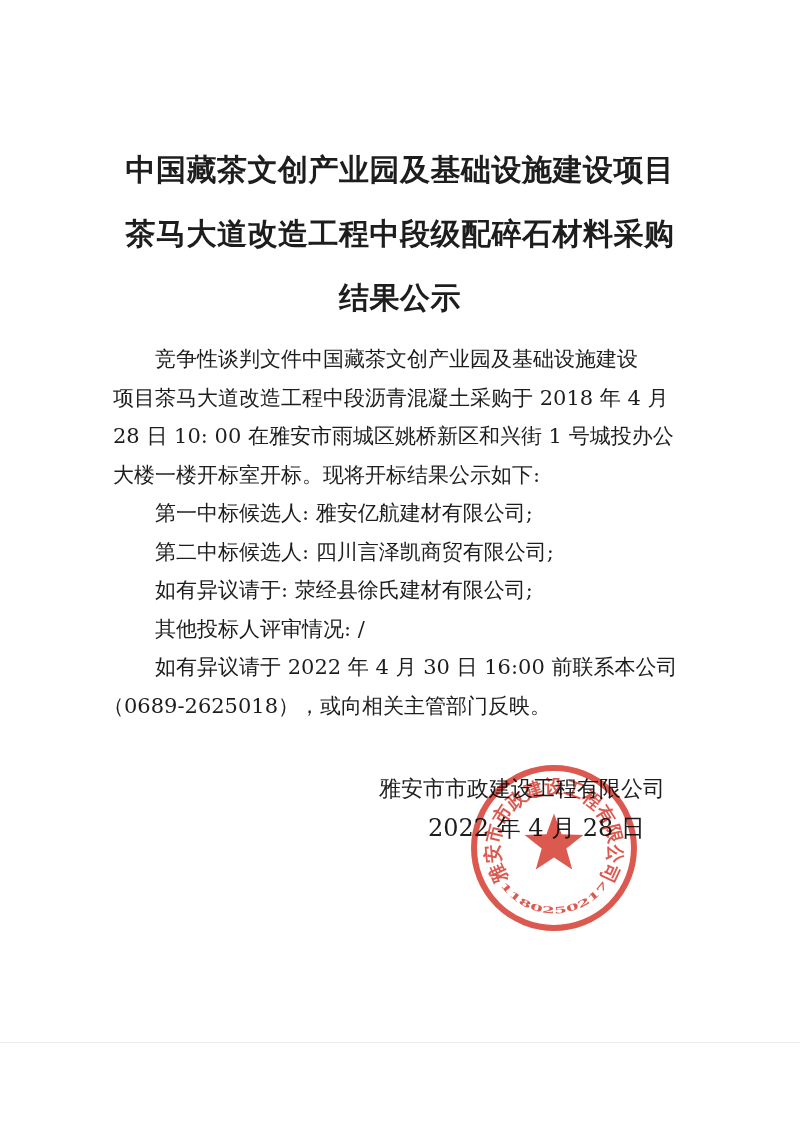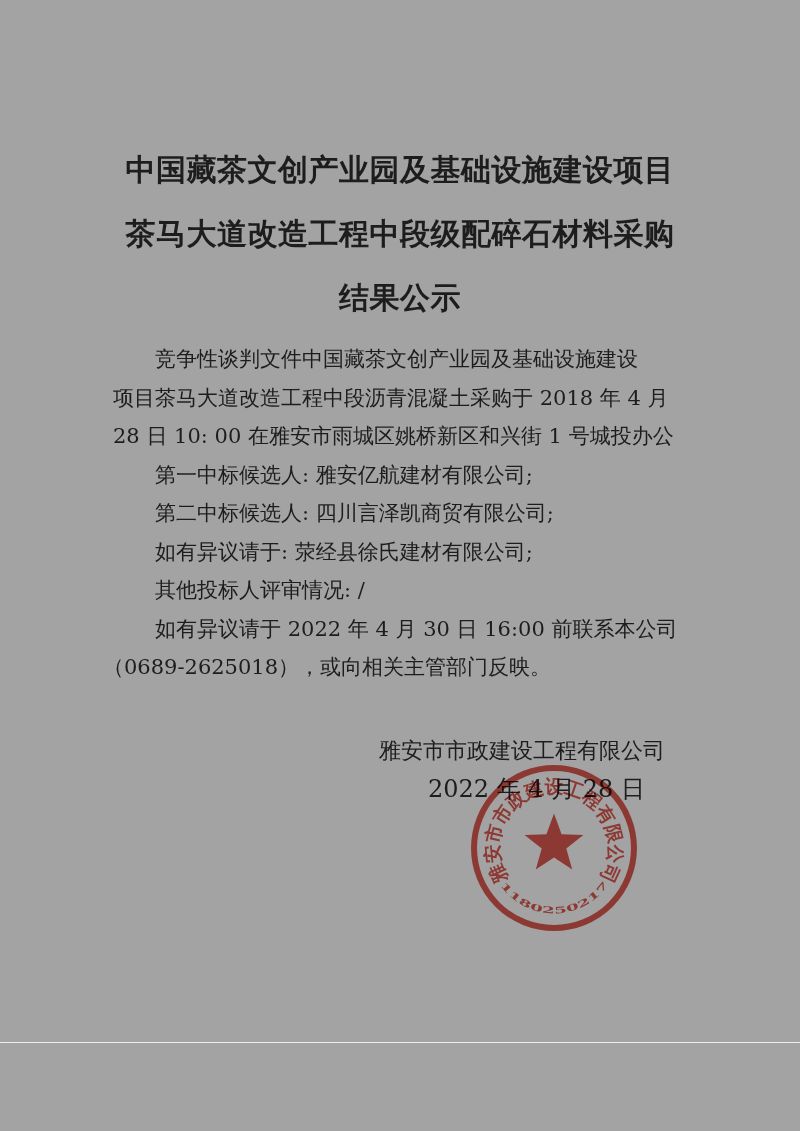--- a/index.html
+++ b/index.html
@@ -1,21 +1,21 @@
 <!DOCTYPE html>
 <html><head>
 <meta charset="utf-8">
 <style>
   html, body { margin: 0; padding: 0; background: #888; }
   .page {
     position: relative;
     width: 800px;
     height: 1131px;
     margin: 0 auto;
-    background: #a3a3a3;
+    background: #ffffff;
     overflow: hidden;
     font-family: "DejaVu Serif", "Liberation Serif", serif;
     color: #1d1d1d;
   }
   .content { padding: 0 113px; }
   .doc-title {
     margin: 138px 0 0 0;
     font-size: 30px;
     line-height: 64px;
     font-weight: 700;
@@ -68,20 +68,21 @@
     <h1 class="doc-title">
       <div>中国藏茶文创产业园及基础设施建设项目</div>
       <div>茶马大道改造工程中段级配碎石材料采购</div>
       <div>结果公示</div>
     </h1>
 
     <div class="doc-body">
       <div class="bl ind">竞争性谈判文件中国藏茶文创产业园及基础设施建设</div>
       <div class="bl">项目茶马大道改造工程中段沥青混凝土采购于 2018 年 4 月</div>
       <div class="bl">28 日 10: 00 在雅安市雨城区姚桥新区和兴街 1 号城投办公</div>
+      <div class="bl">大楼一楼开标室开标。现将开标结果公示如下:</div>
       <div class="bl ind">第一中标候选人: 雅安亿航建材有限公司;</div>
       <div class="bl ind">第二中标候选人: 四川言泽凯商贸有限公司;</div>
       <div class="bl ind">如有异议请于: 荥经县徐氏建材有限公司;</div>
       <div class="bl ind">其他投标人评审情况: /</div>
       <div class="bl ind">如有异议请于 2022 年 4 月 30 日 16:00 前联系本公司</div>
       <div class="bl hang">（0689-2625018），或向相关主管部门反映。</div>
     </div>
 
     <div class="sig">
       <div class="sig-company">雅安市市政建设工程有限公司</div>

